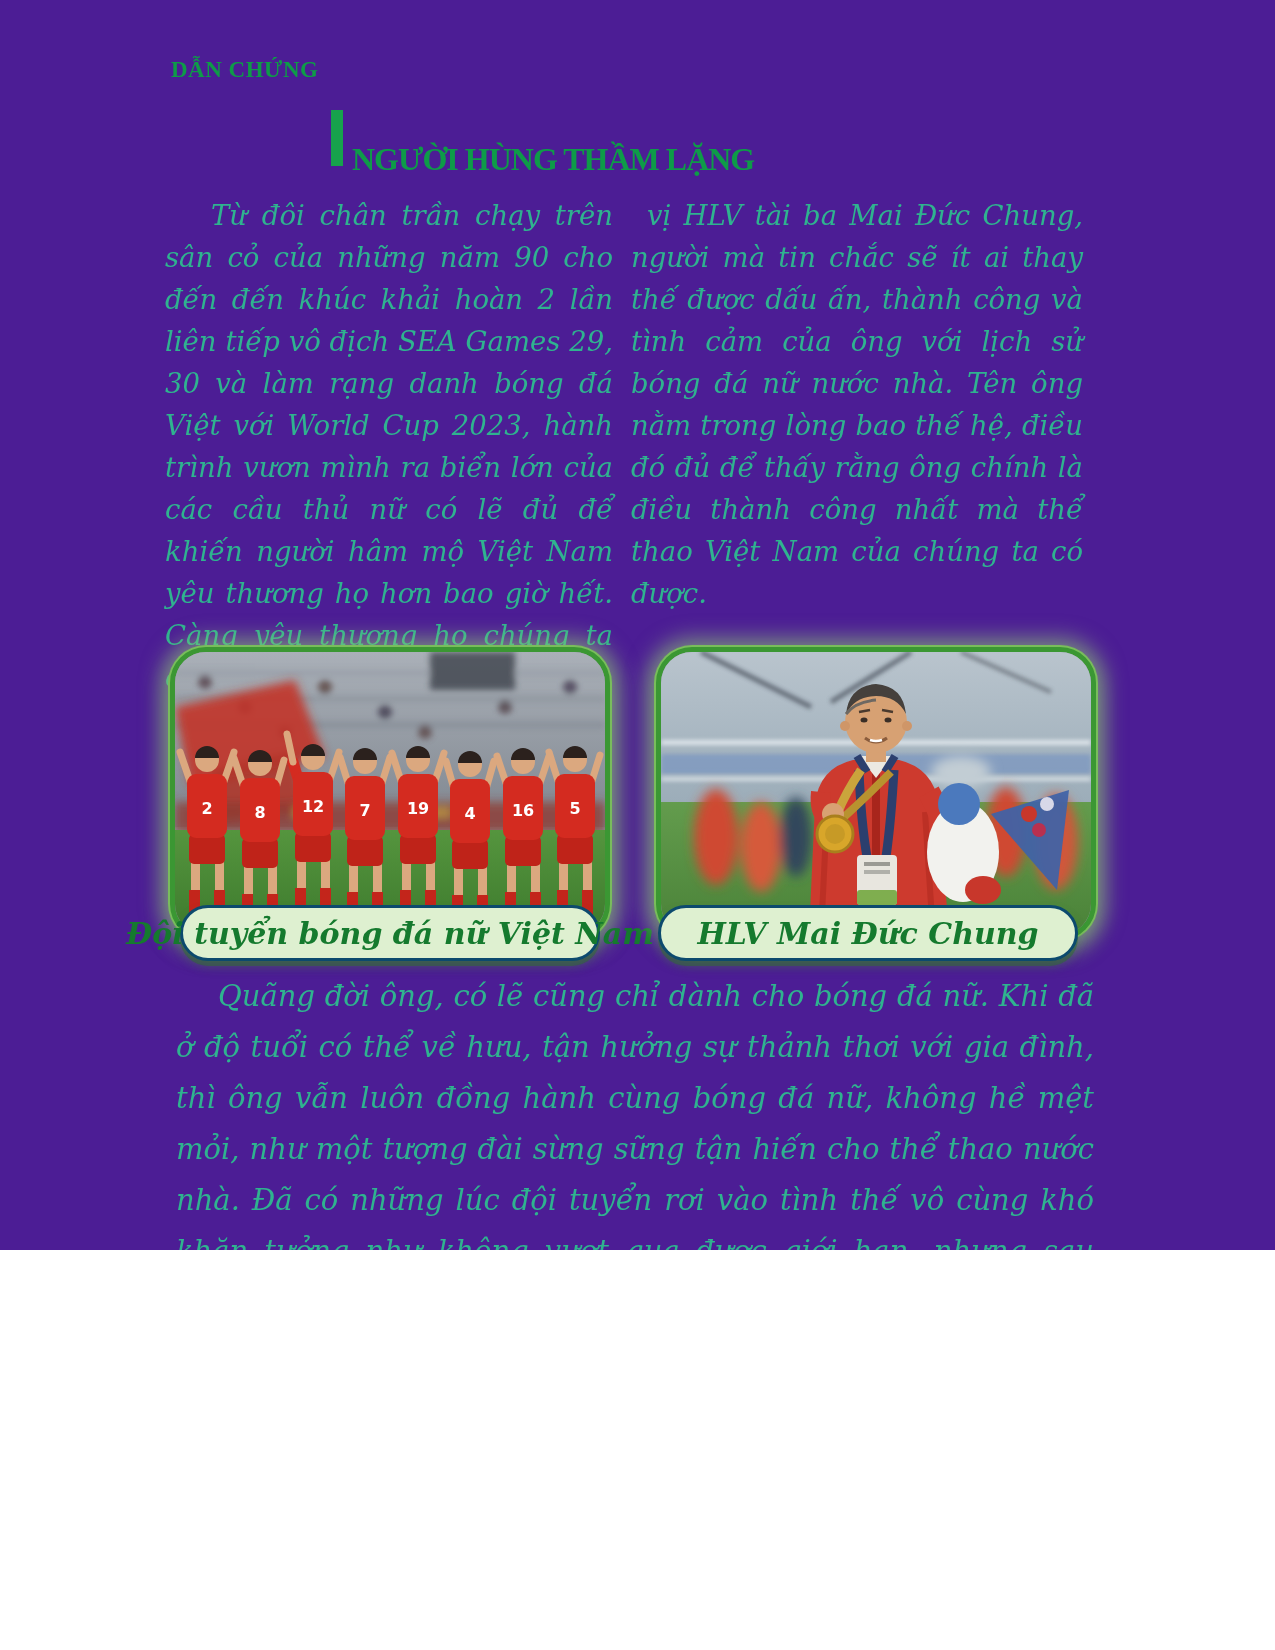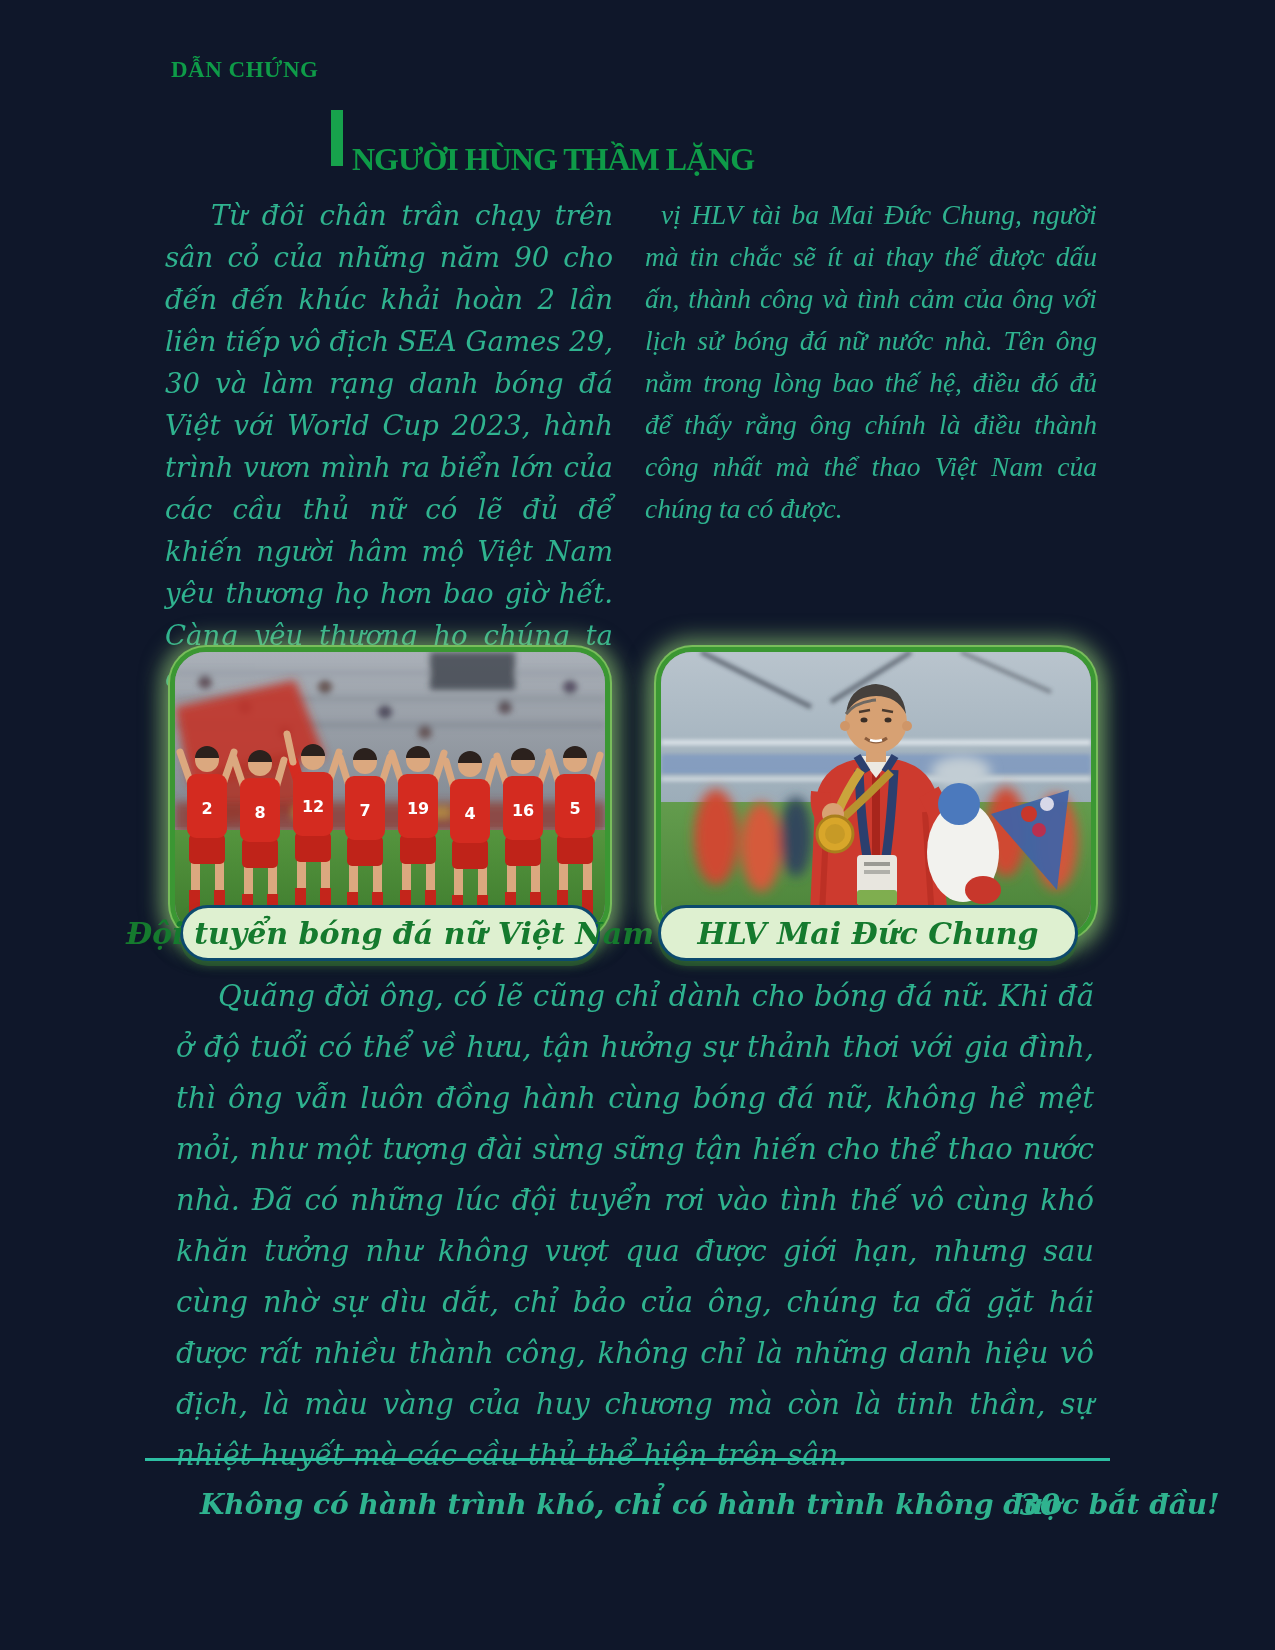--- a/index.html
+++ b/index.html
@@ -1,34 +1,34 @@
 <!DOCTYPE html>
 <html lang="vi"><head>
 <meta charset="utf-8">
 <style>
   html,body{margin:0;padding:0;}
   body{width:1275px;height:1650px;background:#ffffff;font-family:"DejaVu Serif",serif;}
-  .page{position:relative;width:1275px;height:1650px;overflow:hidden;background:#0f172a;}
+  .page{position:relative;width:1275px;height:1250px;overflow:hidden;background:#4c1d95;}
 
   
   .kicker{position:absolute;left:171px;top:57px;font-family:"Liberation Serif",serif;
           font-weight:bold;font-size:23px;color:#0e9b48;letter-spacing:.5px;}
   .badge{position:absolute;left:150px;top:96px;width:181px;height:84px;background:#17a24c;
          border-radius:24px;display:flex;align-items:center;justify-content:center;
          font-family:"DejaVu Sans",sans-serif;font-weight:bold;font-size:62px;color:#ffffff;}
   .badge-tab{position:absolute;left:331px;top:110px;width:12px;height:56px;background:#17a24c;}
   .page-title{position:absolute;left:352px;top:96px;height:84px;display:flex;align-items:center;
          font-family:"Liberation Serif",serif;font-weight:bold;font-size:32px;color:#0e9b48;
          letter-spacing:-1px;white-space:nowrap;}
 
   
   .col{position:absolute;top:194px;margin:0;font-style:italic;font-size:27.5px;line-height:42px;
        color:#2fb38f;text-align:justify;}
   .col-left{left:165px;width:448px;text-indent:46px;}
-  .col-right{left:645px;width:452px;text-indent:16px;font-family:Liberation Serif, serif;}
+  .col-right{left:631px;width:452px;text-indent:16px;}
 
   
   .figure{position:absolute;top:647px;width:440px;margin:0;}
   .fig-left{left:170px;}
   .fig-right{left:640px;padding-left:16px;}
   .photo-frame{width:430px;height:283px;border:5px solid #3b9733;border-radius:36px;overflow:hidden;
        background:#8d949c;box-shadow:0 0 0 2px #79bd5c,0 0 20px 10px rgba(150,205,120,.55),
        0 12px 24px rgba(110,175,90,.45);}
   .photo-frame svg{display:block;}
   .caption{position:absolute;left:50%;transform:translateX(-50%);top:258px;width:414px;height:50px;

